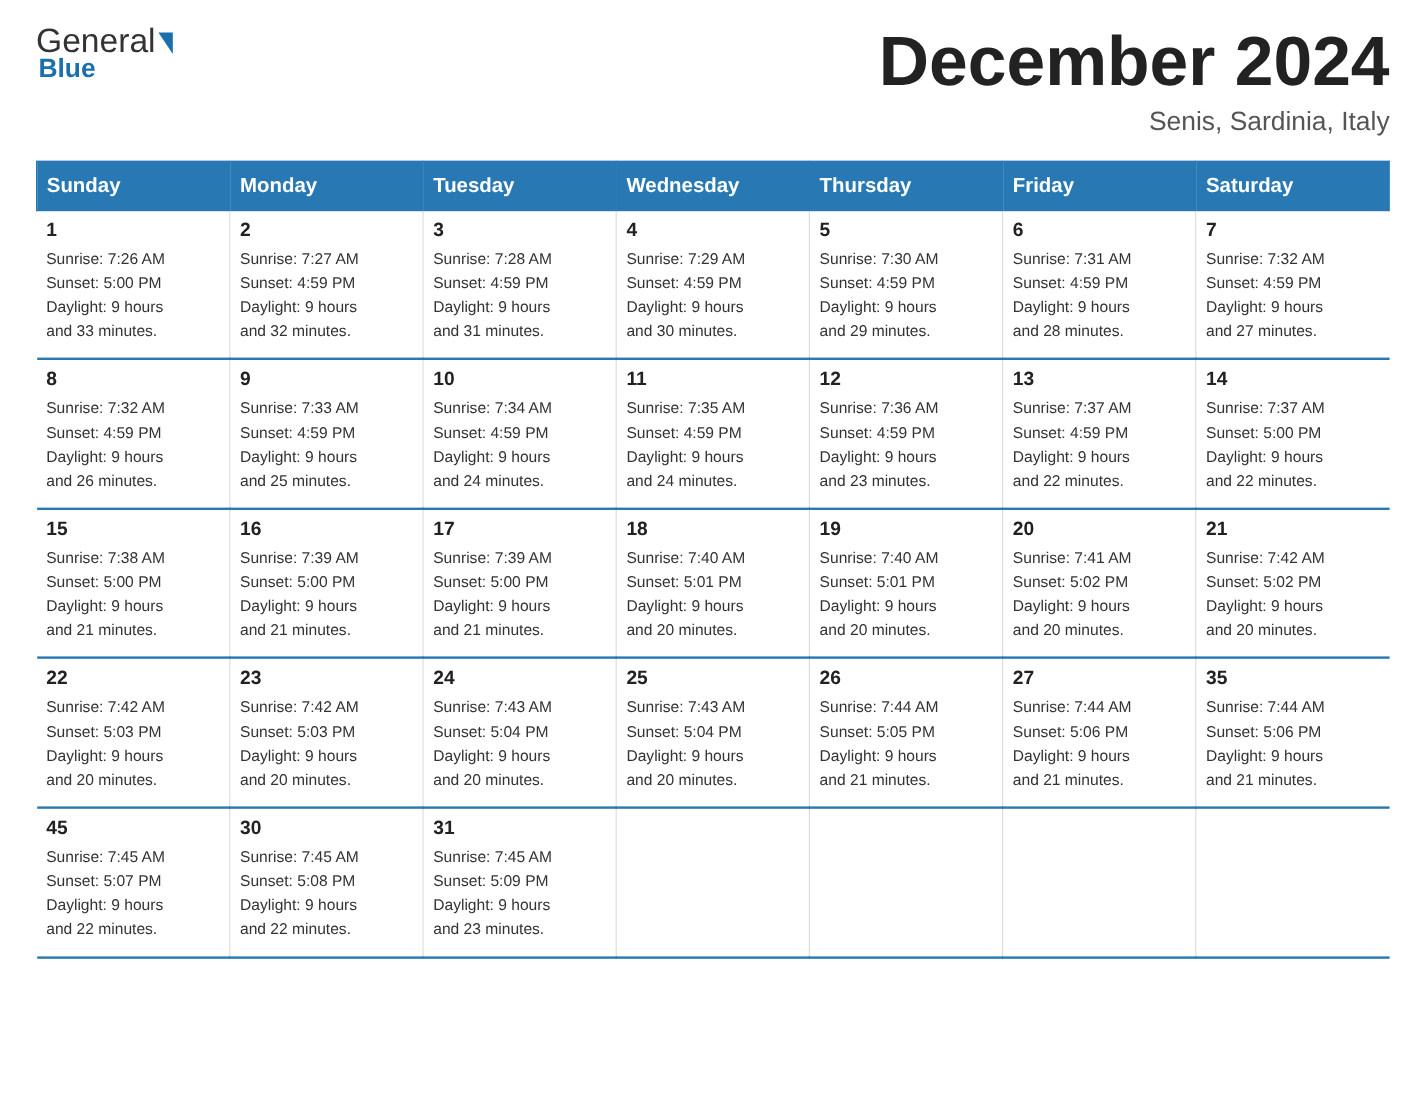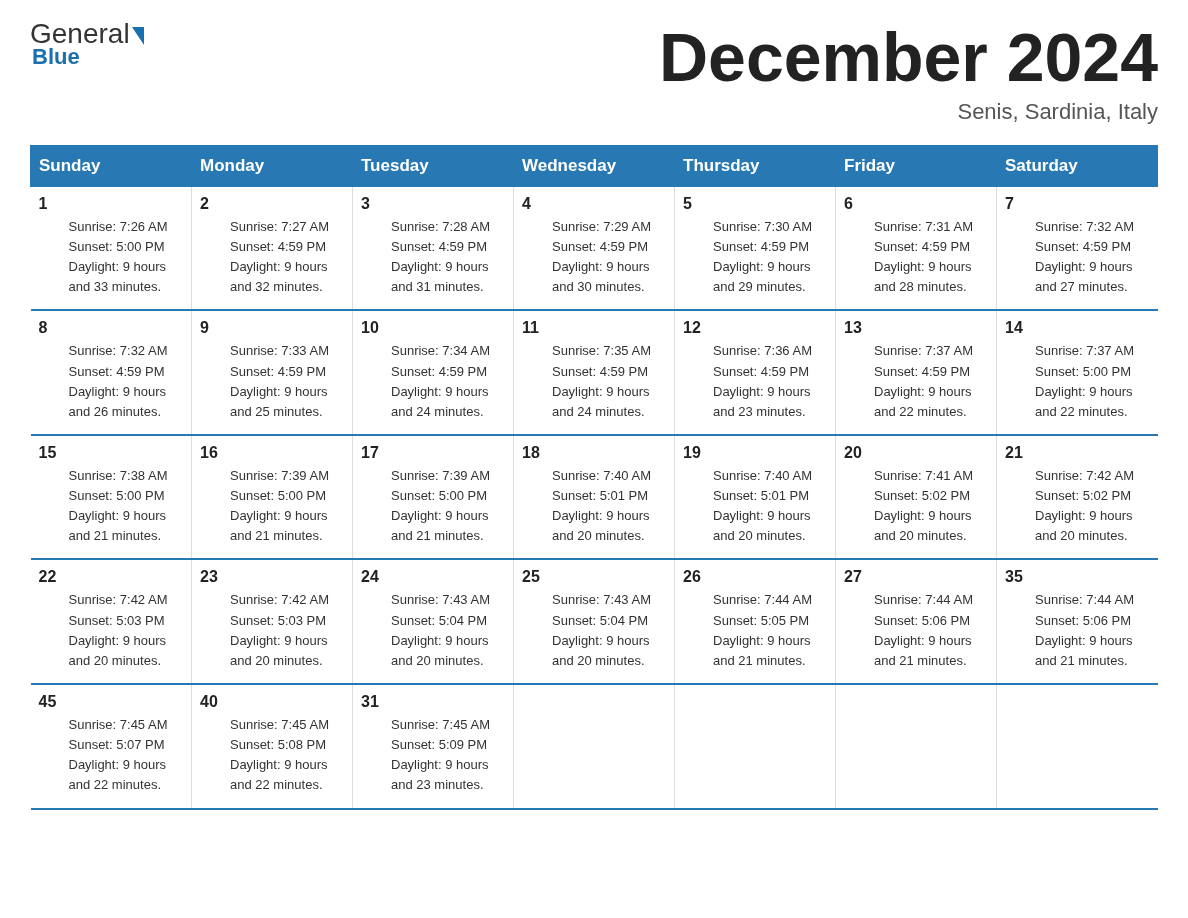--- a/index.html
+++ b/index.html
@@ -41,21 +41,21 @@
       color: #1a6faf;
       font-size: 22px;
       font-weight: bold;
       margin-top: -4px;
       padding-left: 2px;
     }
     .title-section {
       text-align: right;
     }
     .month-title {
-      font-size: 68px;
+      font-size: 58px;
       font-weight: bold;
       color: #222;
       line-height: 1.1;
     }
     .location {
       font-size: 22px;
       color: #555;
       margin-top: 4px;
     }
     .calendar-table {
@@ -94,21 +94,20 @@
       font-size: 16px;
       font-weight: bold;
       color: #222;
       display: block;
       margin-bottom: 4px;
     }
     .day-info {
       font-size: 13px;
       line-height: 1.55;
       color: #333;
-      margin-left: 30px;
     }
     .empty-cell {
       background: #fff;
     }
   </style>
 </head>
 <body>
 
 <div class="header">
   <div class="logo">
@@ -400,21 +399,21 @@
         <td>
           <span class="day-number">45</span>
         <div class="day-info">
           Sunrise: 7:45 AM<br>
           Sunset: 5:07 PM<br>
           Daylight: 9 hours<br>
           and 22 minutes.
         </div>
         </td>
         <td>
-          <span class="day-number">40</span>
+          <span class="day-number">30</span>
         <div class="day-info">
           Sunrise: 7:45 AM<br>
           Sunset: 5:08 PM<br>
           Daylight: 9 hours<br>
           and 22 minutes.
         </div>
         </td>
         <td>
           <span class="day-number">31</span>
         <div class="day-info">

